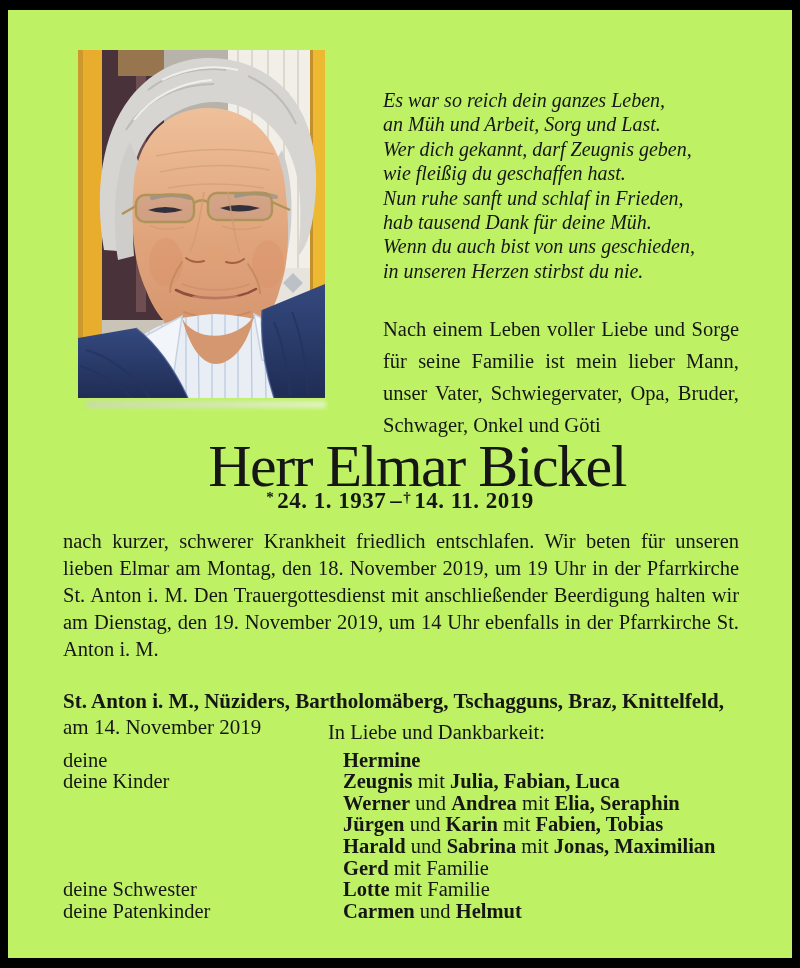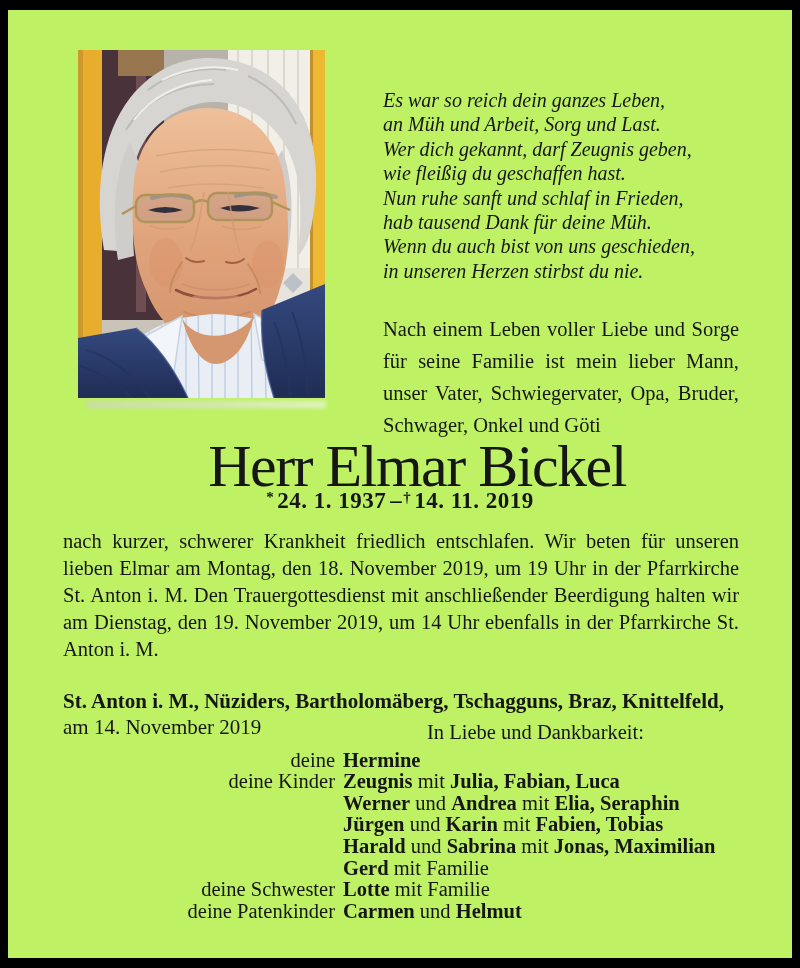--- a/index.html
+++ b/index.html
@@ -47,23 +47,23 @@
     font-size:20.5px;line-height:27px;text-align:justify;hyphens:auto;
   }
   
   .places{
     position:absolute;left:55px;top:678px;width:676px;
     font-size:21px;line-height:26px;
   }
   .places .b{font-weight:bold;}
   
   .closing{position:absolute;left:55px;top:712px;width:680px;font-size:20.5px;line-height:21.6px;}
-  .closing-heading{margin-left:265px;margin-bottom:6px;text-align:center;}
+  .closing-heading{margin-left:265px;margin-bottom:6px;}
   .closing .row{display:grid;grid-template-columns:272px 1fr;column-gap:8px;}
-  .closing .label{text-align:right;}
+  .closing .label{}
   .closing .value .b,.b{font-weight:bold;}
 </style>
 </head>
 <body>
 
 <div class="page">
 
   <div class="photo">
     <svg viewBox="0 0 247 348" aria-hidden="true">
       <defs>

